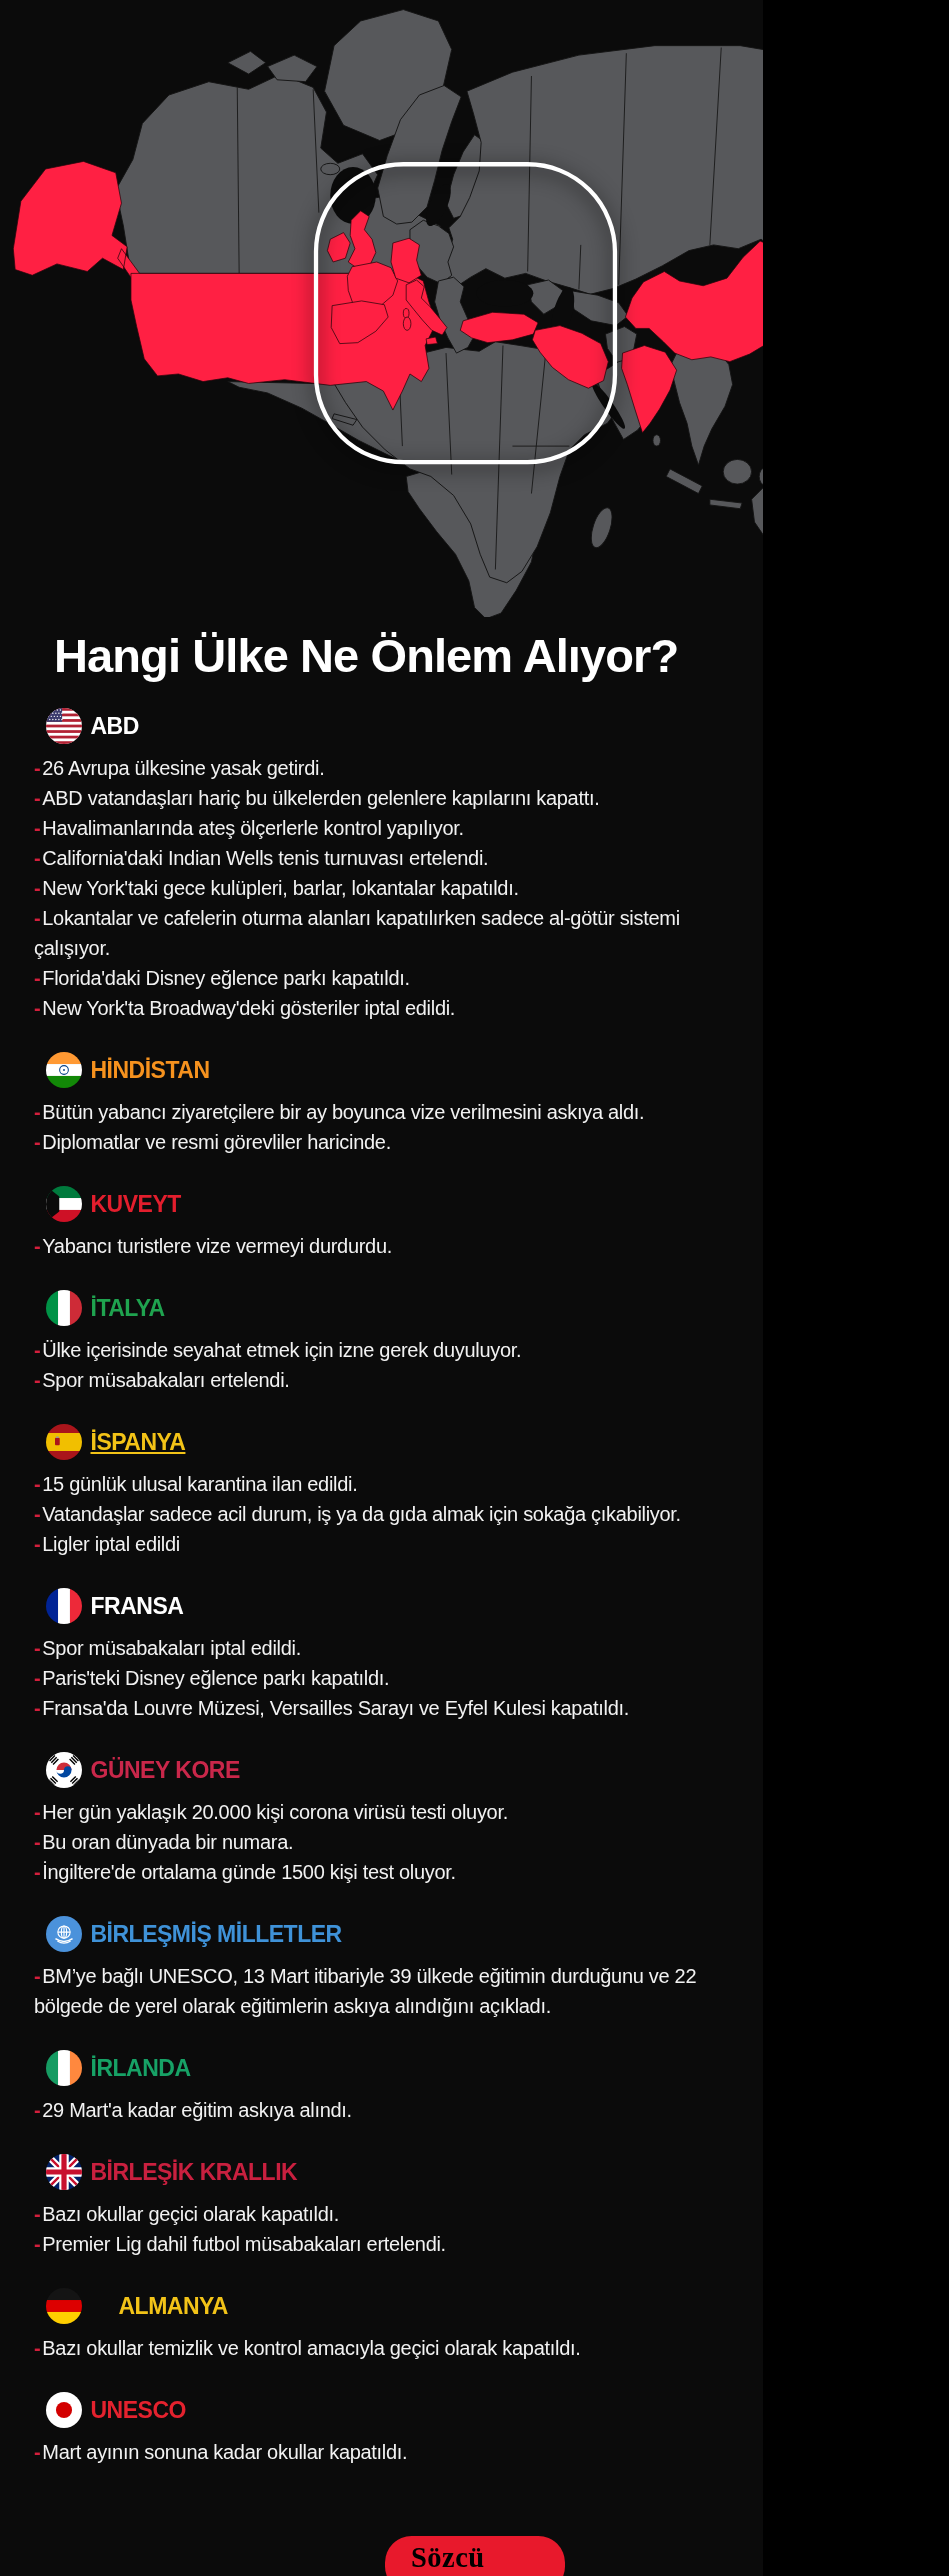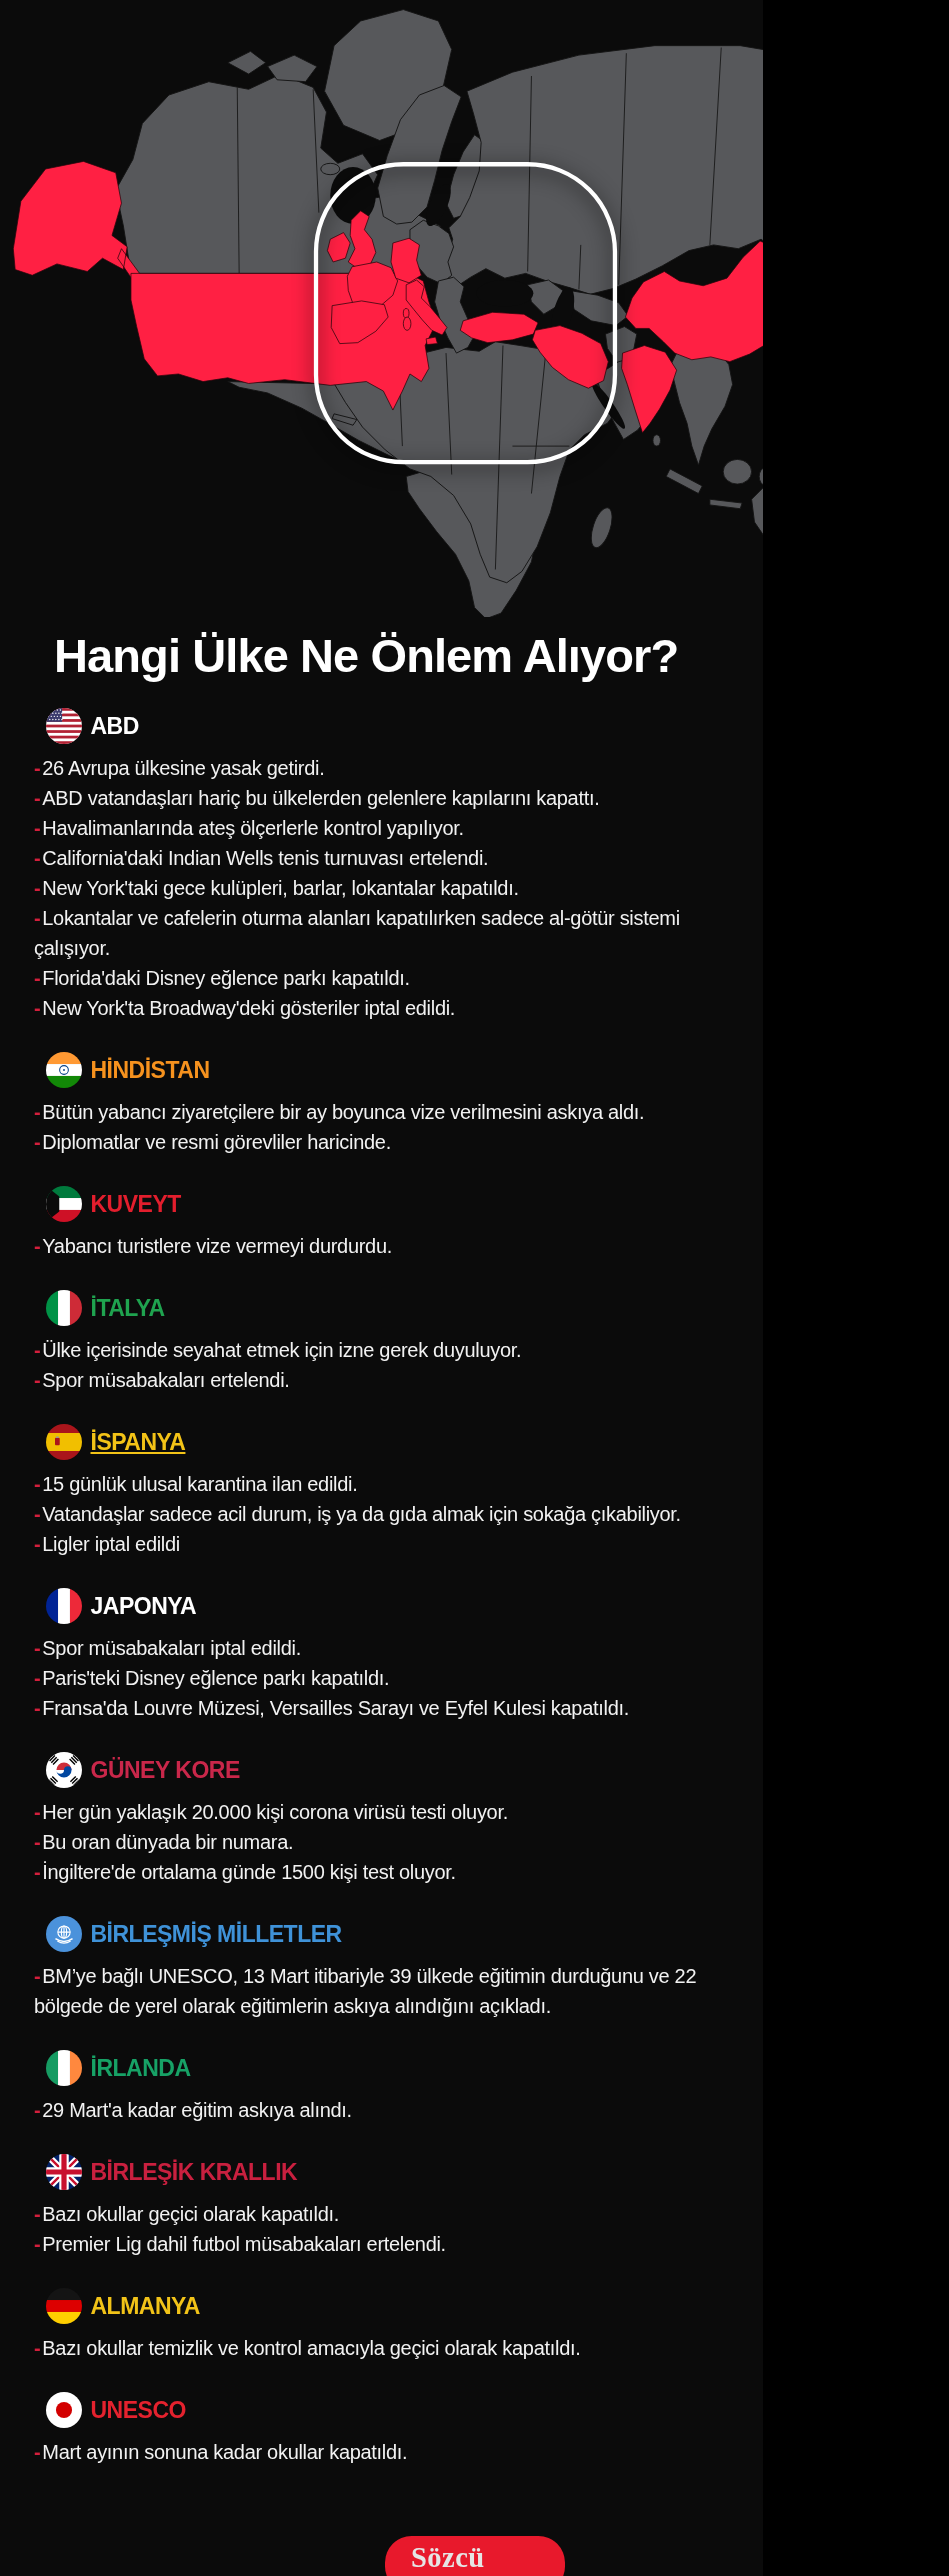--- a/index.html
+++ b/index.html
@@ -41,21 +41,21 @@
   .dash{color:#d41f3c;font-weight:700;margin-right:1.9px;}
   .footer{position:absolute;left:0;top:2536px;width:949px;height:40px;}
   .logo{
     position:absolute;left:50%;transform:translateX(-50%);
     width:180px;height:57px;border-radius:26.6px;background:var(--logobg,#e8192c);
     display:flex;align-items:flex-start;justify-content:center;
     padding-top:7.6px;box-sizing:border-box;
   }
   .logo-main{
     font-family:"Liberation Serif","DejaVu Serif",serif;
-    font-weight:700;font-size:28.5px;line-height:28.5px;color:#e5e5e5;letter-spacing:0.5px;
+    font-weight:700;font-size:28.5px;line-height:28.5px;color:#000000;letter-spacing:0.5px;
   }
   .logo-suffix{
     font-size:16px;line-height:28.5px;color:#fff;font-weight:700;
     align-self:flex-end;padding-bottom:0;position:relative;top:4.7px;
   }
 </style>
 </head>
 <body>
 
 <div class="page" style="--land: #57585b; --ocean: #0b0b0b; --highlight: #ff2043; --logobg: #e8192c;">
@@ -302,21 +302,21 @@
                   <circle cx="19" cy="19" r="19"></circle>
                 </clipPath>
               </defs>
               <g clip-path="url(#c6)">
                 <rect width="12.7" height="38" fill="#002395"></rect>
                 <rect x="12.7" width="12.6" height="38" fill="#fff"></rect>
                 <rect x="25.3" width="12.7" height="38" fill="#ED2939"></rect>
               </g>
             </svg>
           </span>
-      <span class="country-name" style="color: rgb(255, 255, 255);">JAPONYA</span>
+      <span class="country-name" style="color: rgb(255, 255, 255);">FRANSA</span>
     </div>
     <ul class="measures">
           <li><span class="dash">-</span><span>Spor müsabakaları iptal edildi.</span></li>
           <li><span class="dash">-</span><span>Paris'teki Disney eğlence parkı kapatıldı.</span></li>
           <li><span class="dash">-</span><span>Fransa'da Louvre Müzesi, Versailles Sarayı ve Eyfel Kulesi kapatıldı.</span></li>
         </ul>
   </section>
 
   <section class="country">
     <div class="country-header">
@@ -443,21 +443,21 @@
                   <circle cx="19" cy="19" r="19"></circle>
                 </clipPath>
               </defs>
               <g clip-path="url(#c11)">
                 <rect width="38" height="12.7" fill="#141414"></rect>
                 <rect y="12.7" width="38" height="12.6" fill="#DD0000"></rect>
                 <rect y="25.3" width="38" height="12.7" fill="#FFCE00"></rect>
               </g>
             </svg>
           </span>
-      <span class="country-name" style="color: rgb(242, 195, 24);">ALMANYA</span>
+      <span class="country-name" style="color: rgb(242, 195, 24); margin-left: 28px;">ALMANYA</span>
     </div>
     <ul class="measures">
           <li><span class="dash">-</span><span>Bazı okullar temizlik ve kontrol amacıyla geçici olarak kapatıldı.</span></li>
         </ul>
   </section>
 
   <section class="country">
     <div class="country-header">
       <span class="flag">
             <svg width="36" height="36" viewBox="0 0 38 38">

